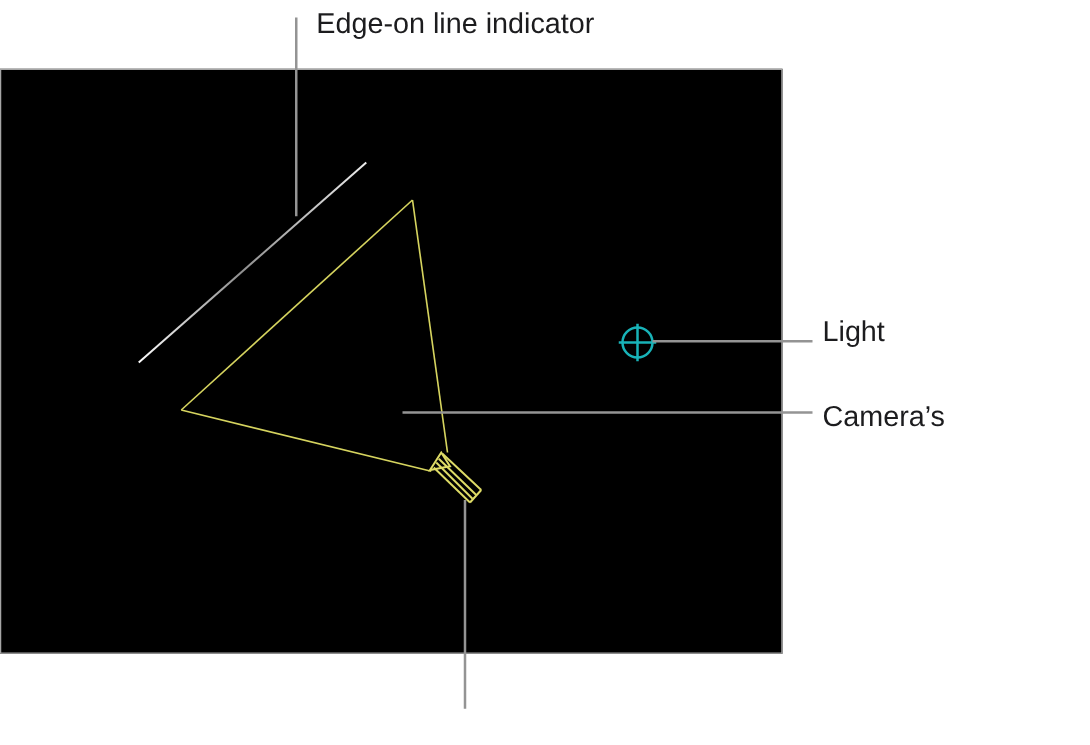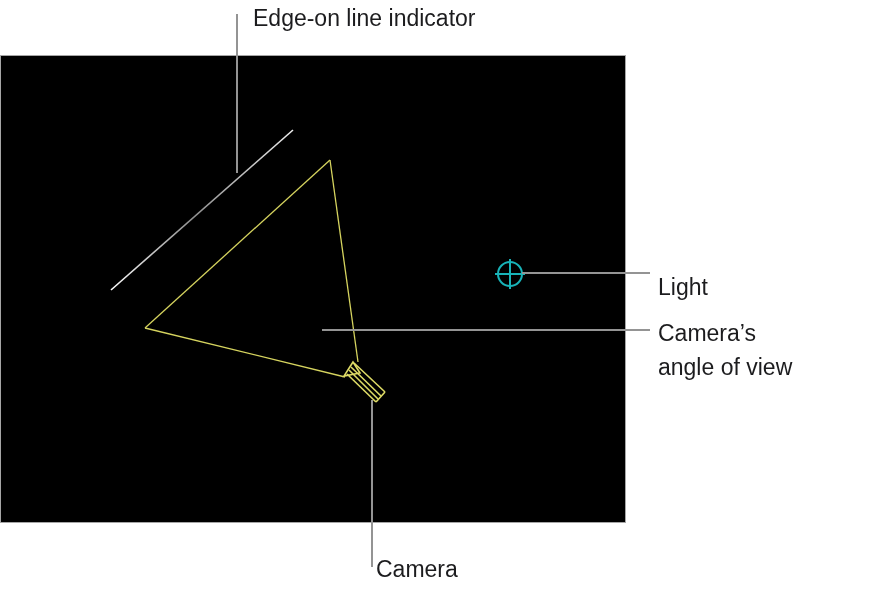--- a/index.html
+++ b/index.html
@@ -20,21 +20,21 @@
   .canvas svg{position:absolute;left:0;top:0;}
   .callout{position:absolute;background:#949494;z-index:5;}
   .callout.v{width:2px;}
   .callout.h{height:2px;}
   .lbl{
     position:absolute;z-index:6;
     color:#1c1c1e;font-size:23px;line-height:34px;
     white-space:nowrap;
   }
   #lbl-edge{left:253px;top:1px;}
-  #lbl-light{left:658px;top:270px;}
+  #lbl-light{left:658px;top:248px;}
   #lbl-angle{left:658px;top:316px;white-space:normal;width:200px;}
   #lbl-camera{left:376px;top:552px;}
   #co-edge{left:236px;top:14px;height:159px;}
   #co-camera{left:371px;top:400px;height:167px;}
   #co-light{left:522px;top:272px;width:128px;}
   #co-angle{left:322px;top:329px;width:328px;}
 </style>
 </head>
 <body>
 
@@ -79,18 +79,16 @@
   <div class="callout h" id="co-light"></div>
   <div class="callout h" id="co-angle"></div>
   <div class="callout v" id="co-camera"></div>
 
   <div class="lbl" id="lbl-edge">Edge-on line indicator</div>
 
   <div class="lbl" id="lbl-light">Light</div>
 
   <div class="lbl" id="lbl-angle">
     <span>Camera’s</span><br>
-    <span>angle of view</span>
   </div>
 
-  <div class="lbl" id="lbl-camera">Camera</div>
 
 </div>
 
 </body></html>

